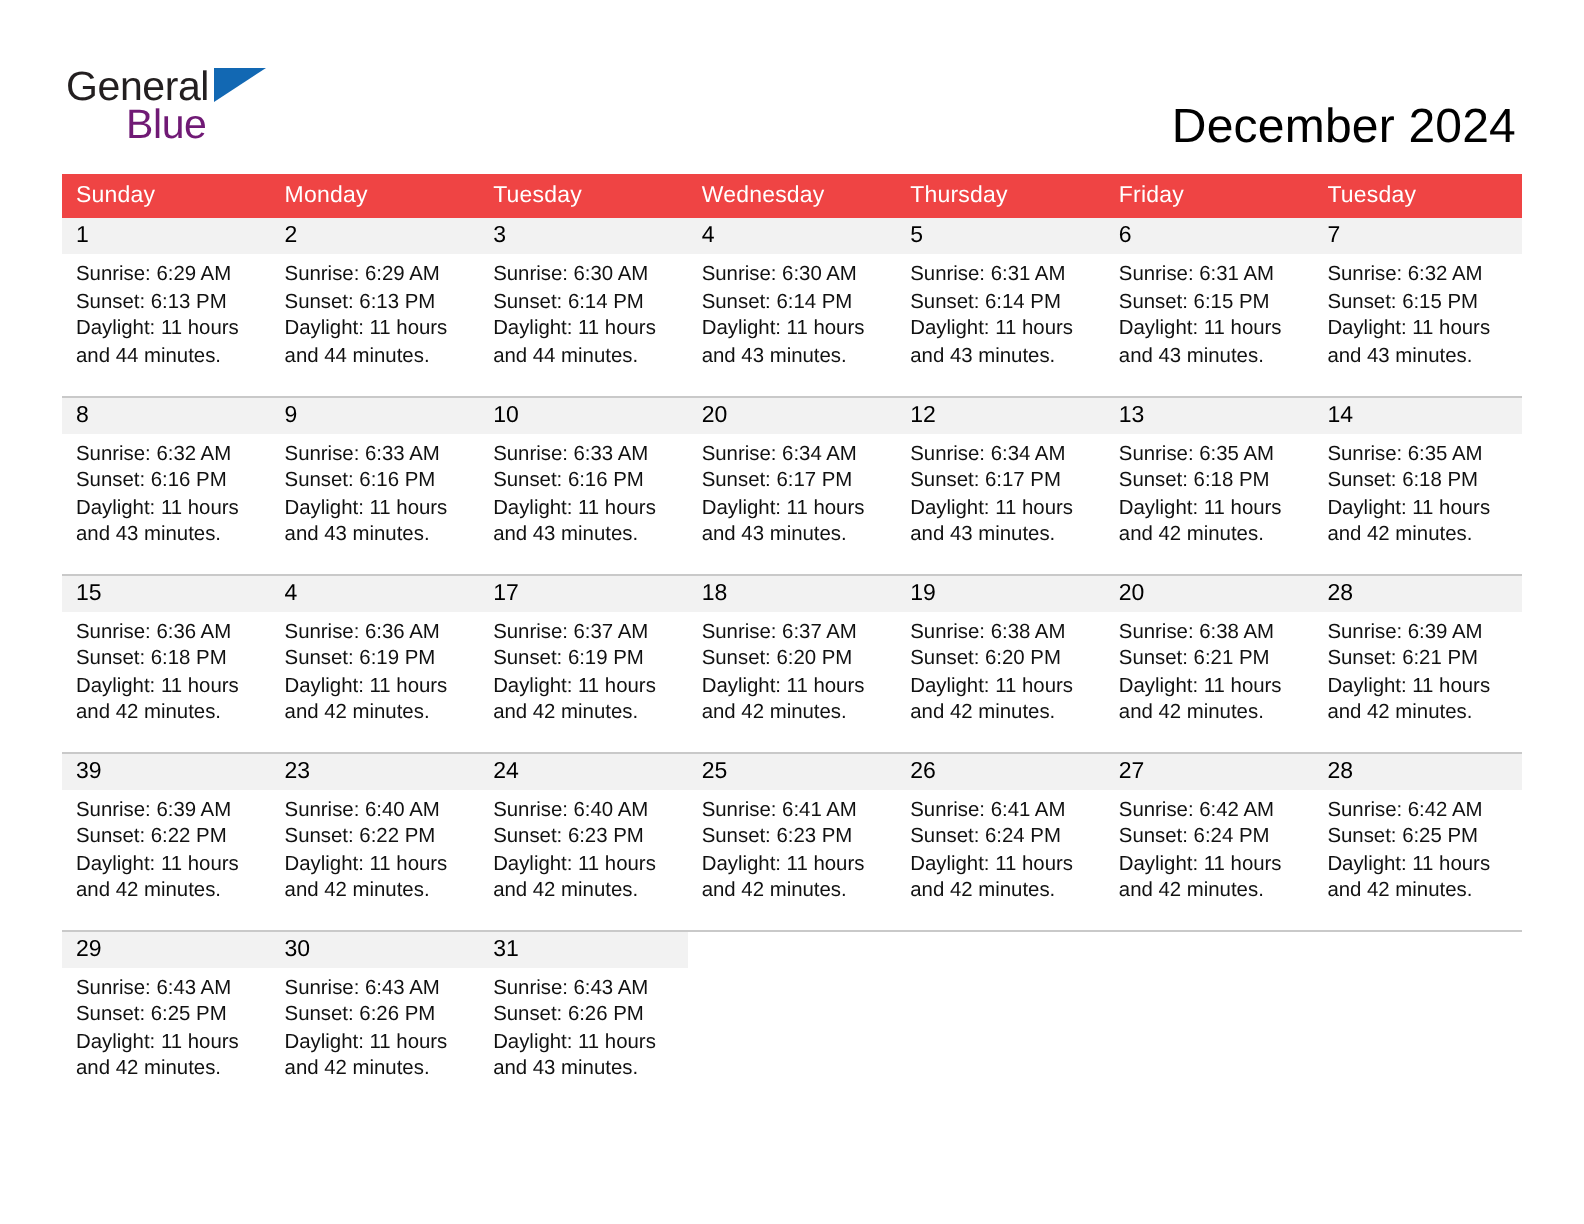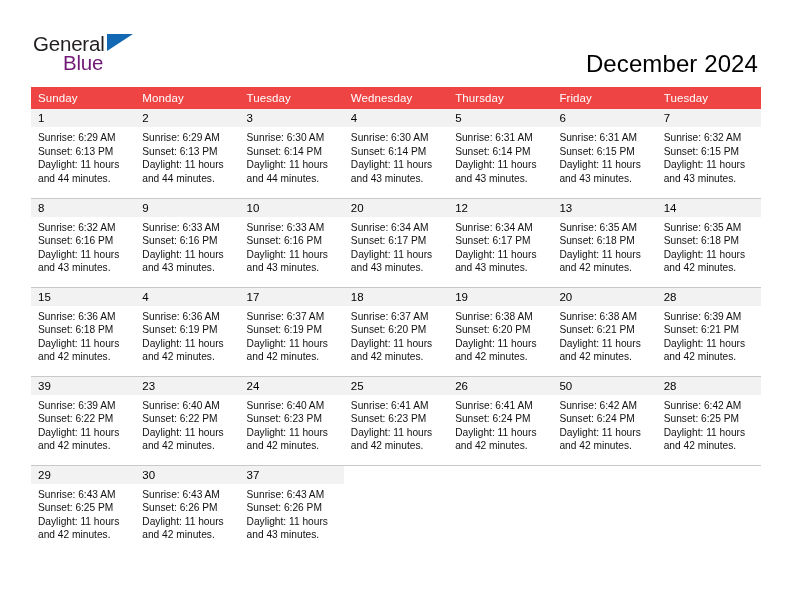--- a/index.html
+++ b/index.html
@@ -395,21 +395,21 @@
           <td class="daycell">
             <div class="daynum">26</div>
             <div class="dayinfo">
               <div>Sunrise: 6:41 AM</div>
               <div>Sunset: 6:24 PM</div>
               <div>Daylight: 11 hours</div>
               <div>and 42 minutes.</div>
             </div>
           </td>
           <td class="daycell">
-            <div class="daynum">50</div>
+            <div class="daynum">27</div>
             <div class="dayinfo">
               <div>Sunrise: 6:42 AM</div>
               <div>Sunset: 6:24 PM</div>
               <div>Daylight: 11 hours</div>
               <div>and 42 minutes.</div>
             </div>
           </td>
           <td class="daycell">
             <div class="daynum">28</div>
             <div class="dayinfo">
@@ -434,21 +434,21 @@
           <td class="daycell">
             <div class="daynum">30</div>
             <div class="dayinfo">
               <div>Sunrise: 6:43 AM</div>
               <div>Sunset: 6:26 PM</div>
               <div>Daylight: 11 hours</div>
               <div>and 42 minutes.</div>
             </div>
           </td>
           <td class="daycell">
-            <div class="daynum">37</div>
+            <div class="daynum">31</div>
             <div class="dayinfo">
               <div>Sunrise: 6:43 AM</div>
               <div>Sunset: 6:26 PM</div>
               <div>Daylight: 11 hours</div>
               <div>and 43 minutes.</div>
             </div>
           </td>
           <td class="daycell empty">
             <div class="daynum blank"></div>
           </td>

